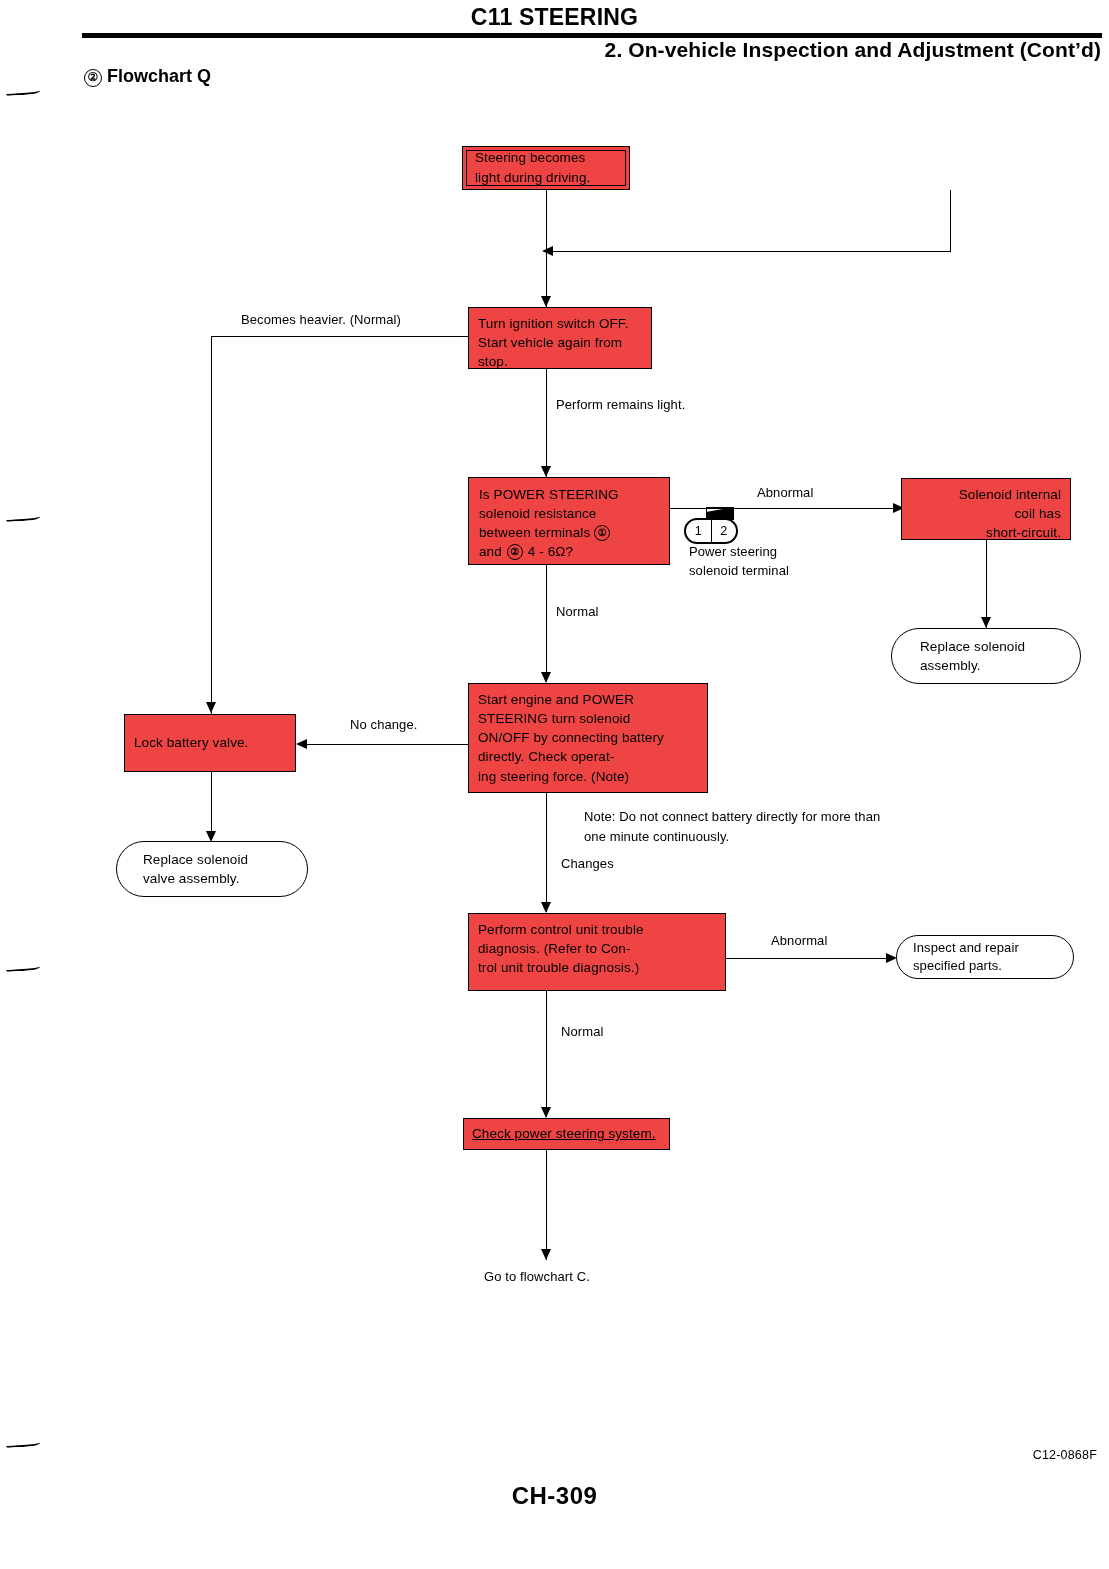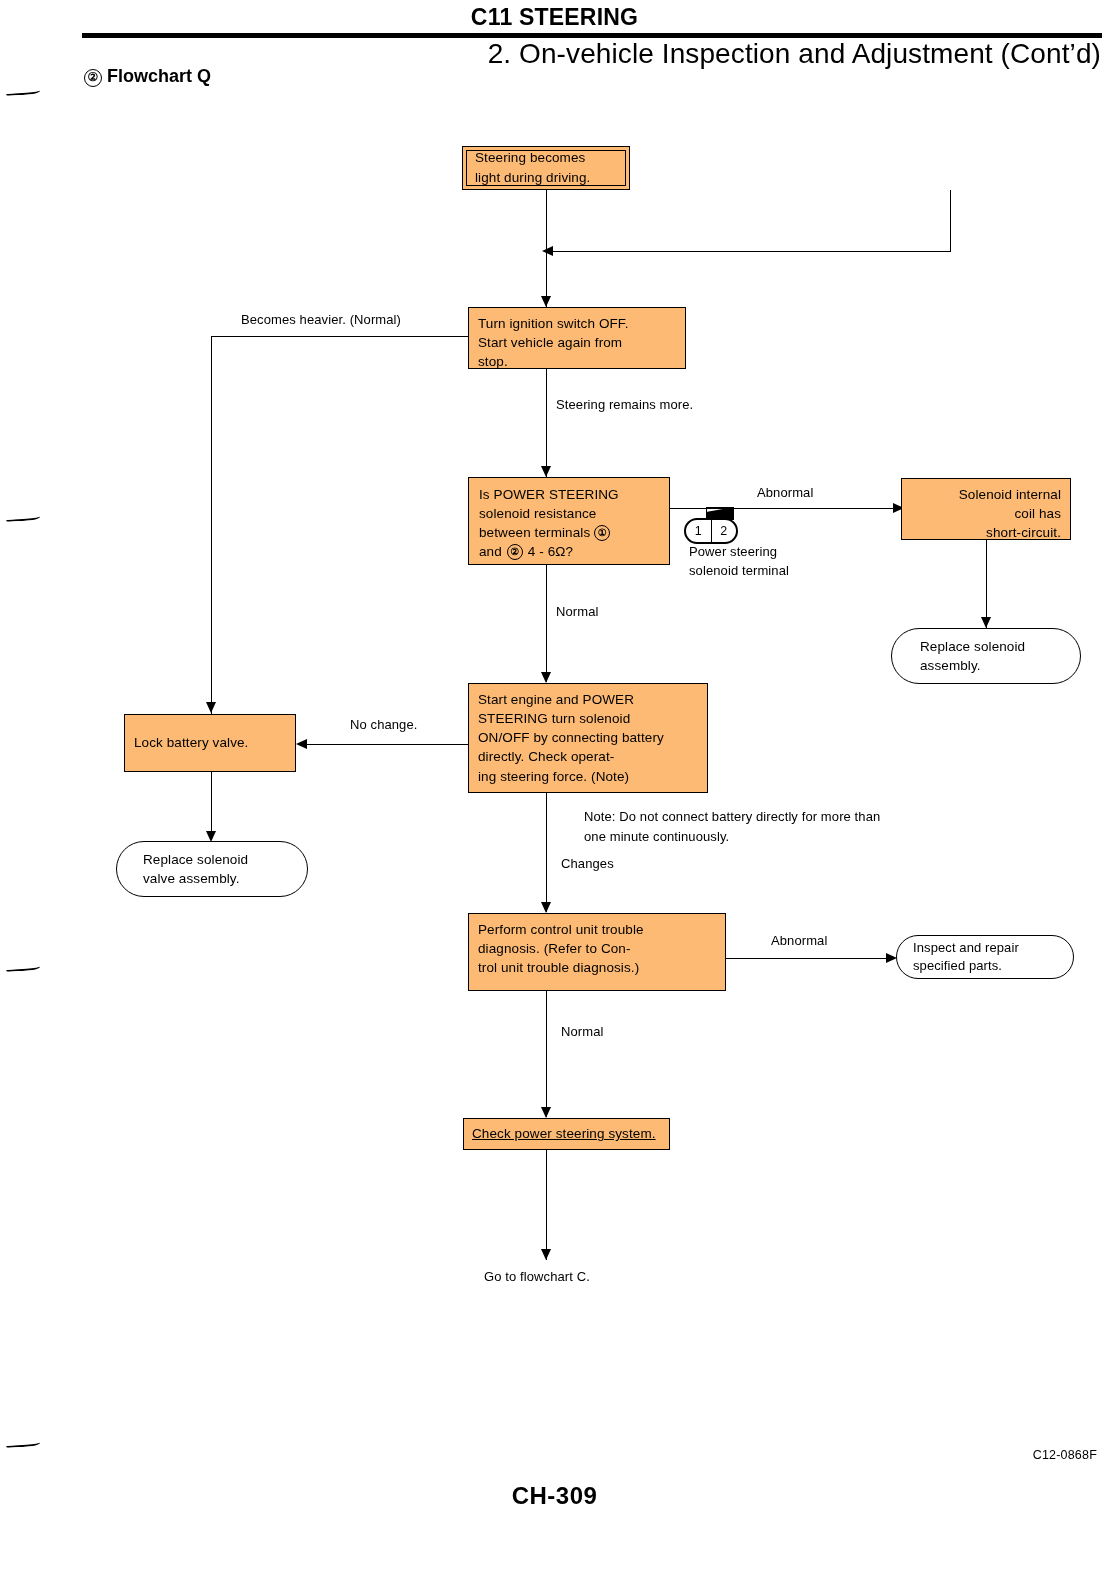--- a/index.html
+++ b/index.html
@@ -36,22 +36,22 @@
     left: 82px;
     top: 33px;
     width: 1020px;
     height: 5px;
     background: #000000;
   }
   .hdr-sub {
     position: absolute;
     top: 38px;
     right: 8px;
-    font-size: 28px;
-    font-weight: normal;
+    font-size: 21px;
+    font-weight: bold;
     letter-spacing: 0.1px;
   }
   .section-label {
     position: absolute;
     top: 66px;
     left: 84px;
     font-size: 18px;
     font-weight: bold;
   }
   .circ-num {
@@ -77,21 +77,21 @@
     border-bottom: 2px solid #000;
     border-radius: 0 0 40% 10%;
     transform: rotate(-3deg);
   }
 
   
   .box {
     position: absolute;
     box-sizing: border-box;
     border: 1.6px solid #000;
-    background: #fdba74;
+    background: #ef4444;
     font-size: 13.5px;
     line-height: 1.42;
     padding: 6px 9px;
     letter-spacing: 0.1px;
   }
   .box.dbl {
     border: 1.6px solid #000;
     padding: 3px;
   }
   .box.dbl > .inner {
@@ -231,33 +231,33 @@
   </div>
 
 
   <div class="vline" style="left:546px; top:190px; height:118px;"></div>
   <div class="arrow-d" style="left:541px; top:296px;"></div>
 
   <div class="vline" style="left:950px; top:190px; height:61px;"></div>
   <div class="hline" style="left:548px; top:251px; width:403px;"></div>
   <div class="arrow-l" style="left:542px; top:246px;"></div>
 
-  <div class="box" style="left:468px; top:307px; width:218px; height:62px;">
+  <div class="box" style="left:468px; top:307px; width:184px; height:62px;">
     <span style="white-space:pre-line;">Turn ignition switch OFF.
 Start vehicle again from
 stop.</span>
   </div>
 
   <div class="lbl" style="left:241px; top:311px;">Becomes heavier. (Normal)</div>
 
   <div class="hline" style="left:211px; top:336px; width:258px;"></div>
   <div class="vline" style="left:211px; top:336px; height:378px;"></div>
   <div class="arrow-d" style="left:206px; top:702px;"></div>
 
-  <div class="lbl" style="left:556px; top:396px;">Steering remains more.</div>
+  <div class="lbl" style="left:556px; top:396px;">Perform remains light.</div>
   <div class="vline" style="left:546px; top:369px; height:108px;"></div>
   <div class="arrow-d" style="left:541px; top:466px;"></div>
 
   <div class="box" style="left:468px; top:477px; width:202px; height:88px; padding:7px 10px;">
     <div>Is POWER STEERING</div>
     <div>solenoid resistance</div>
     <div>
       <span>between  terminals</span><span class="circ-num" style="width:14px;height:14px;line-height:13px;font-size:10px;margin-left:4px;margin-right:0;">①</span>
     </div>
     <div>

